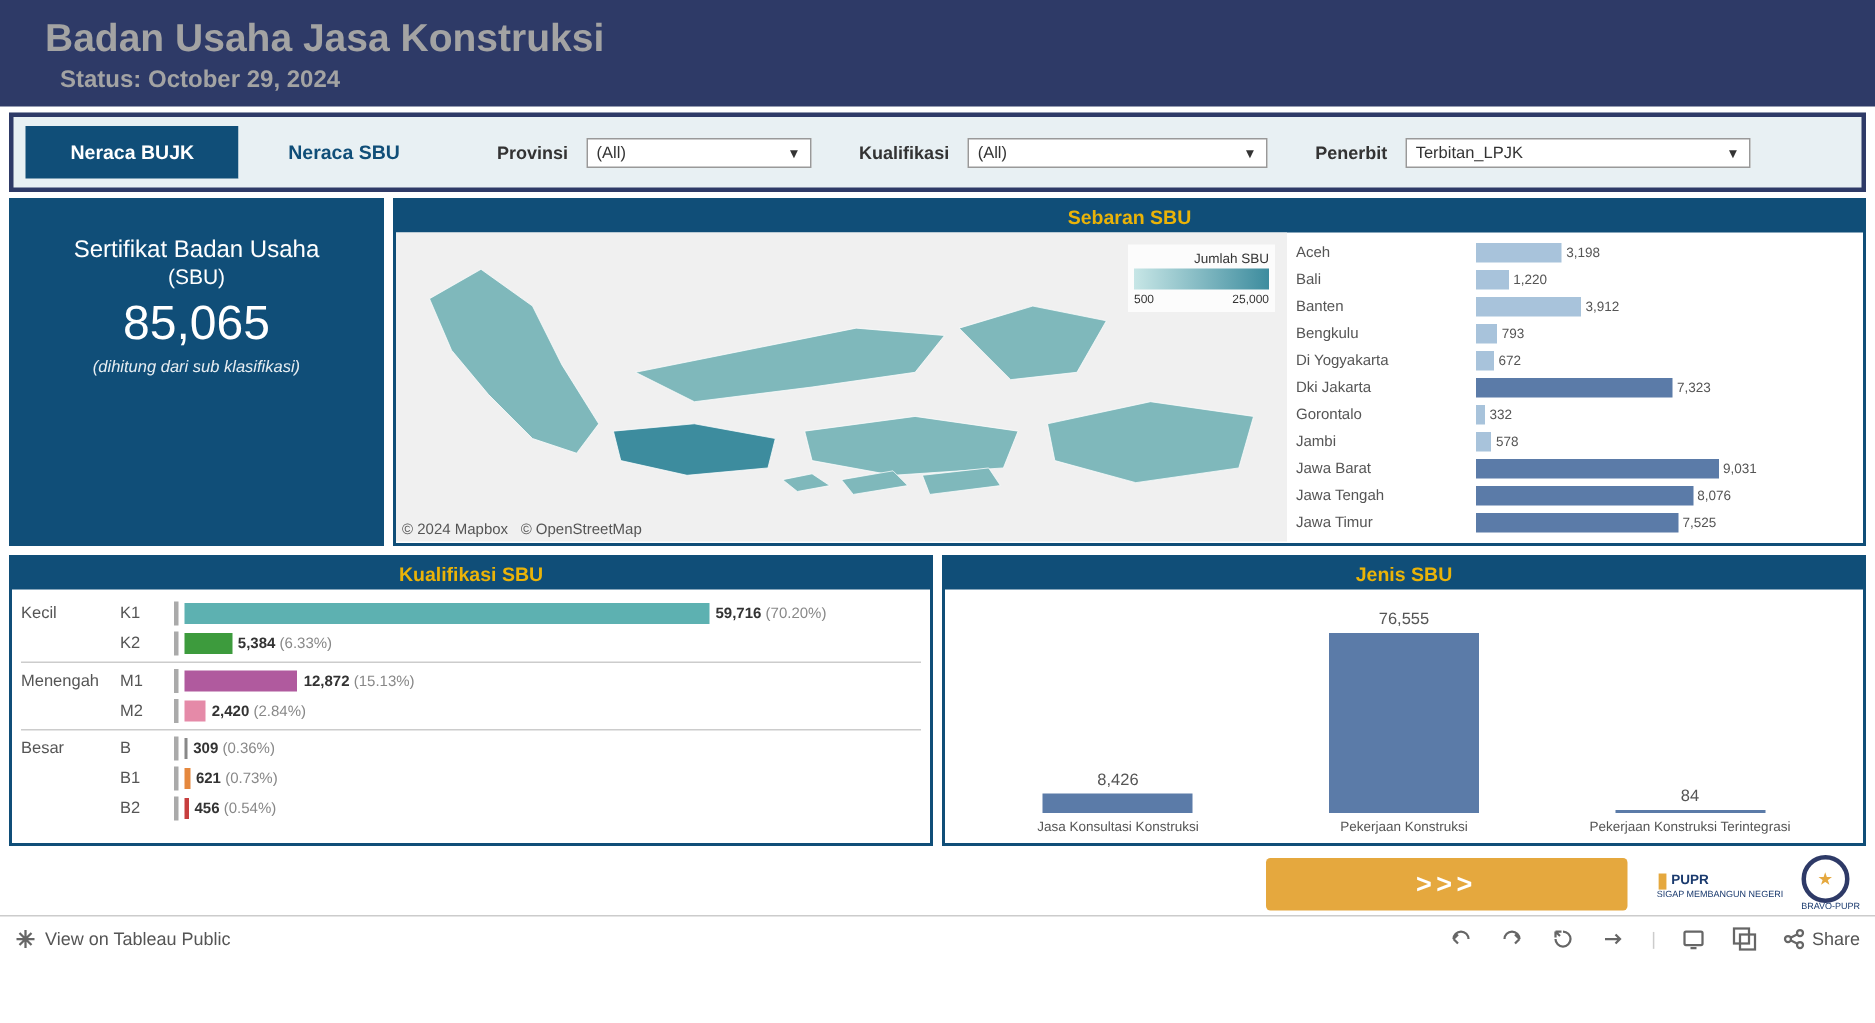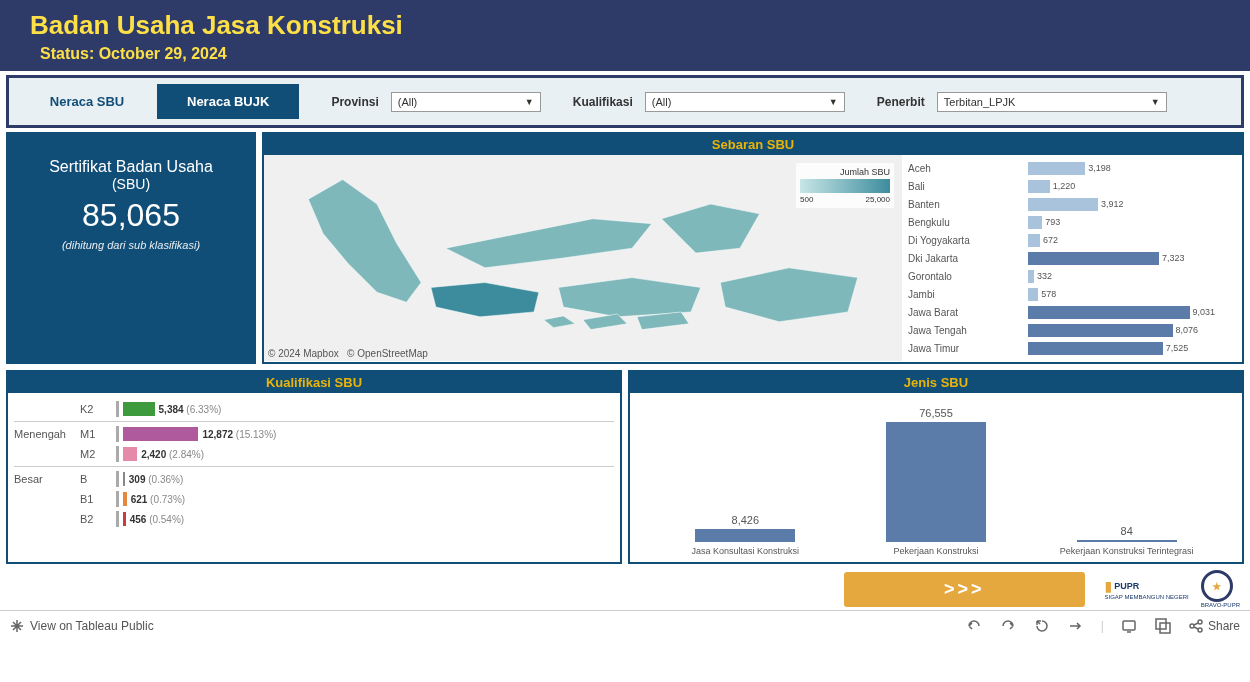--- a/index.html
+++ b/index.html
@@ -1,17 +1,17 @@
 <!DOCTYPE html>
 <html><head>
 <meta charset="utf-8">
 <style>
   * { box-sizing: border-box; margin: 0; padding: 0; }
   body { font-family: Arial, sans-serif; width: 1250px; height: 682px; background: #fff; font-size: 12px; color: #333; }
-  .header { background: #2e3a67; color: #fde047; padding: 10px 30px 8px; }
+  .header { background: #2e3a67; color: #a3a3a3; padding: 10px 30px 8px; }
   .header h1 { font-size: 26px; font-weight: bold; }
   .header .status { font-size: 16px; font-weight: bold; margin-top: 4px; margin-left: 10px; }
   .filter-bar { border: 3px solid #2e3a67; margin: 4px 6px; padding: 6px 8px; display: flex; align-items: center; gap: 12px; background: #e8f0f3; }
   .tab-buttons { display: flex; gap: 0; }
   .tab-btn { padding: 10px 30px; text-align: center; font-size: 13px; font-weight: bold; cursor: pointer; min-width: 140px; }
   .tab-active { background: #104e78; color: #fff; }
   .tab-inactive { background: #e8f0f3; color: #104e78; }
   .filter-label { font-weight: bold; font-size: 12px; margin-left: 20px; color: #333; }
   .filter-dropdown { background: #fff; border: 1px solid #999; padding: 3px 6px; min-width: 150px; display: flex; justify-content: space-between; align-items: center; font-size: 11px; cursor: pointer; }
   .filter-dropdown.wide { min-width: 200px; }
@@ -26,21 +26,21 @@
   .panel { border: 2px solid #104e78; background: #fff; }
   .panel-title { background: #104e78; color: #eab308; text-align: center; font-size: 13px; font-weight: bold; padding: 3px; }
   .map-panel { flex: 1; height: 232px; }
   .map-body { display: flex; height: calc(100% - 22px); }
   .map-area { flex: 1; position: relative; background: #f0f0f0; overflow: hidden; }
   .map-area svg { width: 100%; height: 100%; }
   .map-legend { position: absolute; top: 8px; right: 8px; background: rgba(255,255,255,0.8); padding: 4px; font-size: 9px; text-align: right; }
   .map-legend .grad { width: 90px; height: 14px; background: linear-gradient(to right, #c7e6e6, #3d8c9e); margin: 2px 0; }
   .map-legend .rng { display: flex; justify-content: space-between; font-size: 8px; }
   .map-credit { position: absolute; bottom: 2px; left: 4px; font-size: 10px; color: #555; }
-  .province-bars { width: 340px; padding: 4px 6px; overflow: hidden; }
+  .province-bars { width: 384px; padding: 4px 6px; overflow: hidden; }
   .pbar-row { display: flex; align-items: center; height: 18px; font-size: 10px; color: #555; }
   .pbar-label { width: 120px; }
   .pbar-track { flex: 1; display: flex; align-items: center; gap: 3px; }
   .pbar-fill { height: 13px; background: #5b7ba8; }
   .pbar-fill.light { background: #a8c3db; }
   .pbar-val { font-size: 9px; }
   .bottom-row { display: flex; gap: 6px; margin: 6px; }
   .kual-panel { flex: 1; height: 194px; }
   .kual-body { padding: 6px; }
   .kual-row { display: flex; align-items: center; gap: 6px; font-size: 11px; height: 20px; }
@@ -73,22 +73,22 @@
 </head>
 <body>
 
 <div class="header">
   <h1>Badan Usaha Jasa Konstruksi</h1>
   <div class="status">Status: October 29, 2024</div>
 </div>
 
 <div class="filter-bar">
   <div class="tab-buttons">
+    <div class="tab-btn tab-active">Neraca BUJK</div>
     <div class="tab-btn tab-inactive">Neraca SBU</div>
-    <div class="tab-btn tab-active">Neraca BUJK</div>
   </div>
   <span class="filter-label">Provinsi</span>
   <div class="filter-dropdown">
     <span>(All)</span>
     <span class="dd-arrow">▼</span>
   </div>
   <span class="filter-label">Kualifikasi</span>
   <div class="filter-dropdown wide">
     <span>(All)</span>
     <span class="dd-arrow">▼</span>
@@ -219,20 +219,29 @@
         </div>
     </div>
   </div>
 </div>
 
 <div class="bottom-row">
   <div class="panel kual-panel">
     <div class="panel-title">Kualifikasi SBU</div>
     <div class="kual-body" id="kual-body">
         <div class="kual-row">
+          <div class="kual-group">Kecil</div>
+      <div class="kual-sub">K1</div>
+      <div class="kual-bar-area">
+        <div style="width:3px;height:16px;background:#aaa;"></div>
+        <div class="kual-bar" style="width:350px;background:#5db1b1"></div>
+        <span class="kual-text"><b>59,716</b> <span>(70.20%)</span></span>
+      </div>
+        </div>
+        <div class="kual-row">
           <div class="kual-group"></div>
       <div class="kual-sub">K2</div>
       <div class="kual-bar-area">
         <div style="width:3px;height:16px;background:#aaa;"></div>
         <div class="kual-bar" style="width:31.556031884252125px;background:#3d9b3d"></div>
         <span class="kual-text"><b>5,384</b> <span>(6.33%)</span></span>
       </div>
         </div>
         <div class="kual-sep"></div>
         <div class="kual-row">

